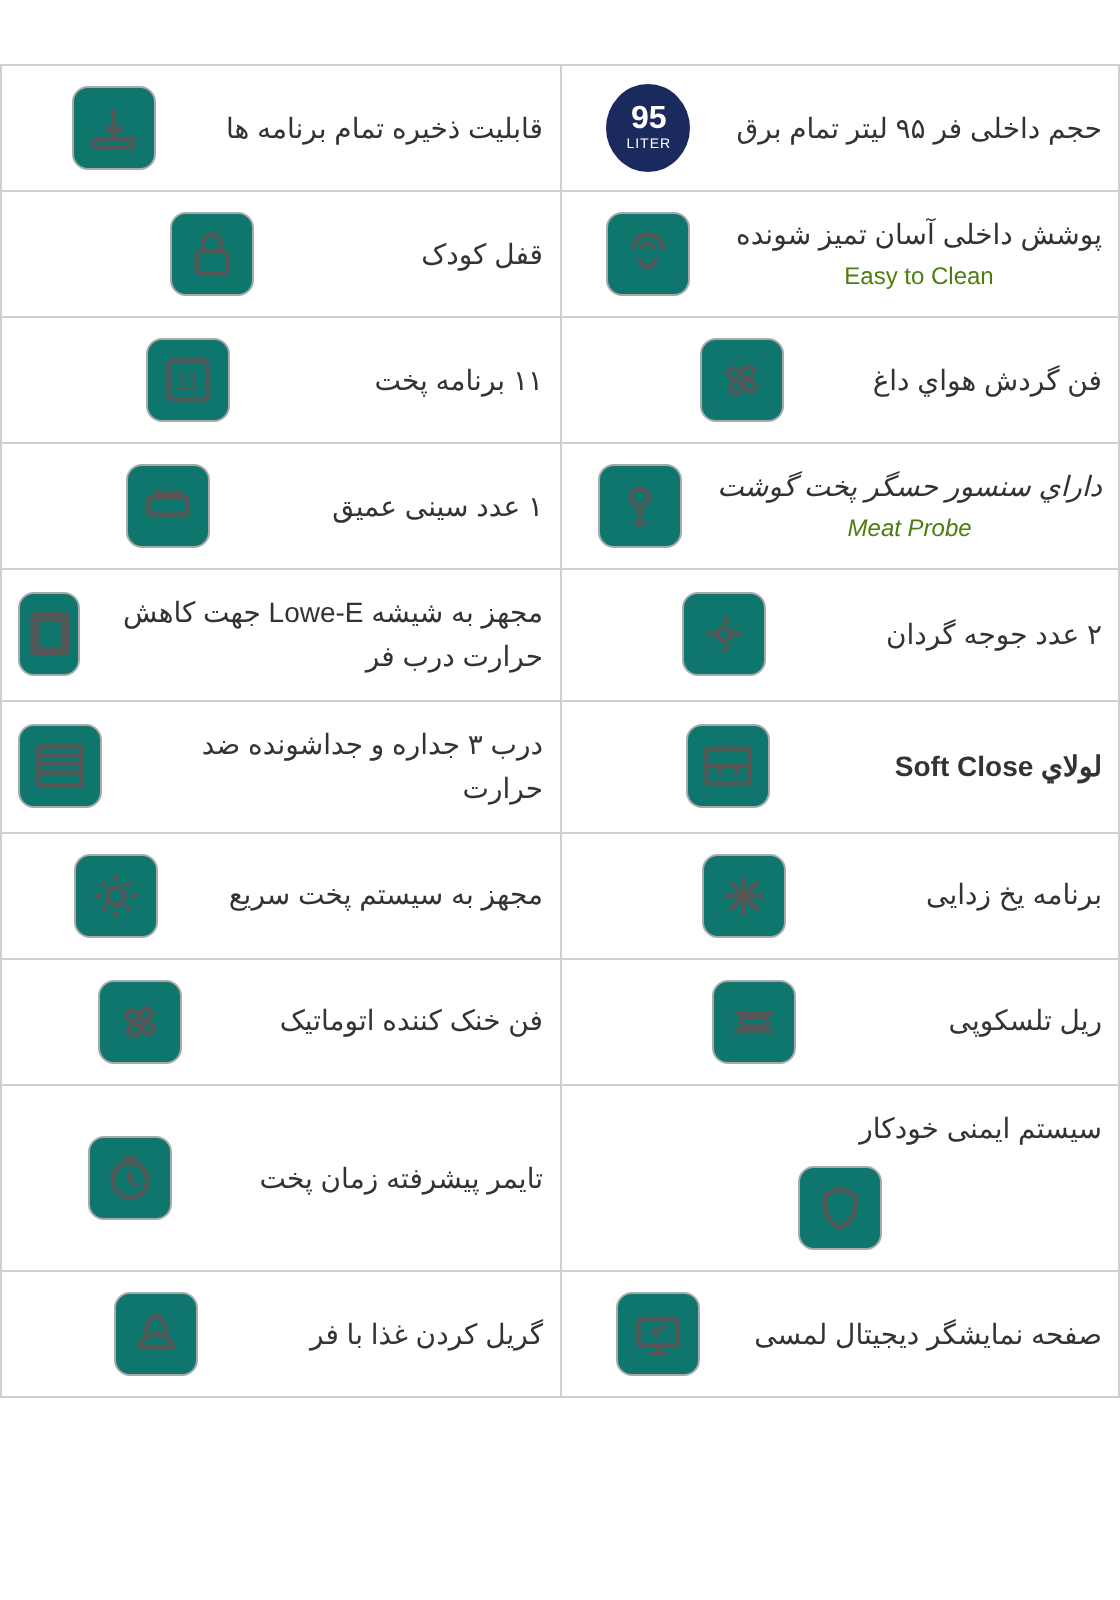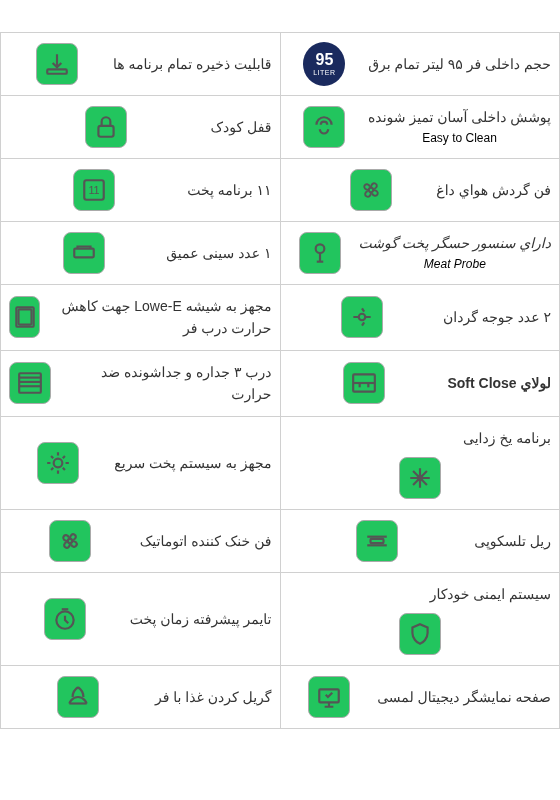--- a/index.html
+++ b/index.html
@@ -37,35 +37,35 @@
       border-right: 1px solid #d0d0d0;
     }
     .cell-text {
       font-size: 14px;
       color: #333;
       text-align: right;
       line-height: 1.6;
     }
     .cell-text .sub {
       font-size: 12px;
-      color: #000000;
+      color: #4d7c0f;
       direction: ltr;
       text-align: center;
       display: block;
     }
     .icon-box {
       width: 42px;
       height: 42px;
       border: 1.5px solid #aaa;
       border-radius: 8px;
       display: flex;
       align-items: center;
       justify-content: center;
       margin: 0 auto;
-      background: #22c55e;
+      background: #0f766e;
     }
     .icon-box svg {
       width: 26px;
       height: 26px;
     }
     
     .badge-95 {
       width: 44px;
       height: 44px;
       background: #1a2a5e;
@@ -246,21 +246,21 @@
                 <line x1="2" y1="7" x2="22" y2="7"></line>
                 <line x1="2" y1="11" x2="22" y2="11"></line>
                 <line x1="2" y1="15" x2="22" y2="15"></line>
               </svg>
             </div>
           </div>
         </td>
       </tr>
       <tr>
         <td class="cell col-right" style="align-items: center; gap: 8px;">
-          <div style="display: flex; gap: 8px; flex-direction: column;">
+          <div style="display: flex; align-items: center; gap: 8px; flex-direction: row;">
             <div class="cell-text">برنامه یخ زدایی</div>
             <div class="icon-box">
               <svg viewBox="0 0 24 24" fill="none" stroke="#555" stroke-width="2">
                 <path d="M12 3v18M3 12h18"></path>
                 <path d="M5.6 5.6l12.8 12.8M18.4 5.6L5.6 18.4"></path>
                 <circle cx="12" cy="12" r="2"></circle>
               </svg>
             </div>
           </div>
         </td>

